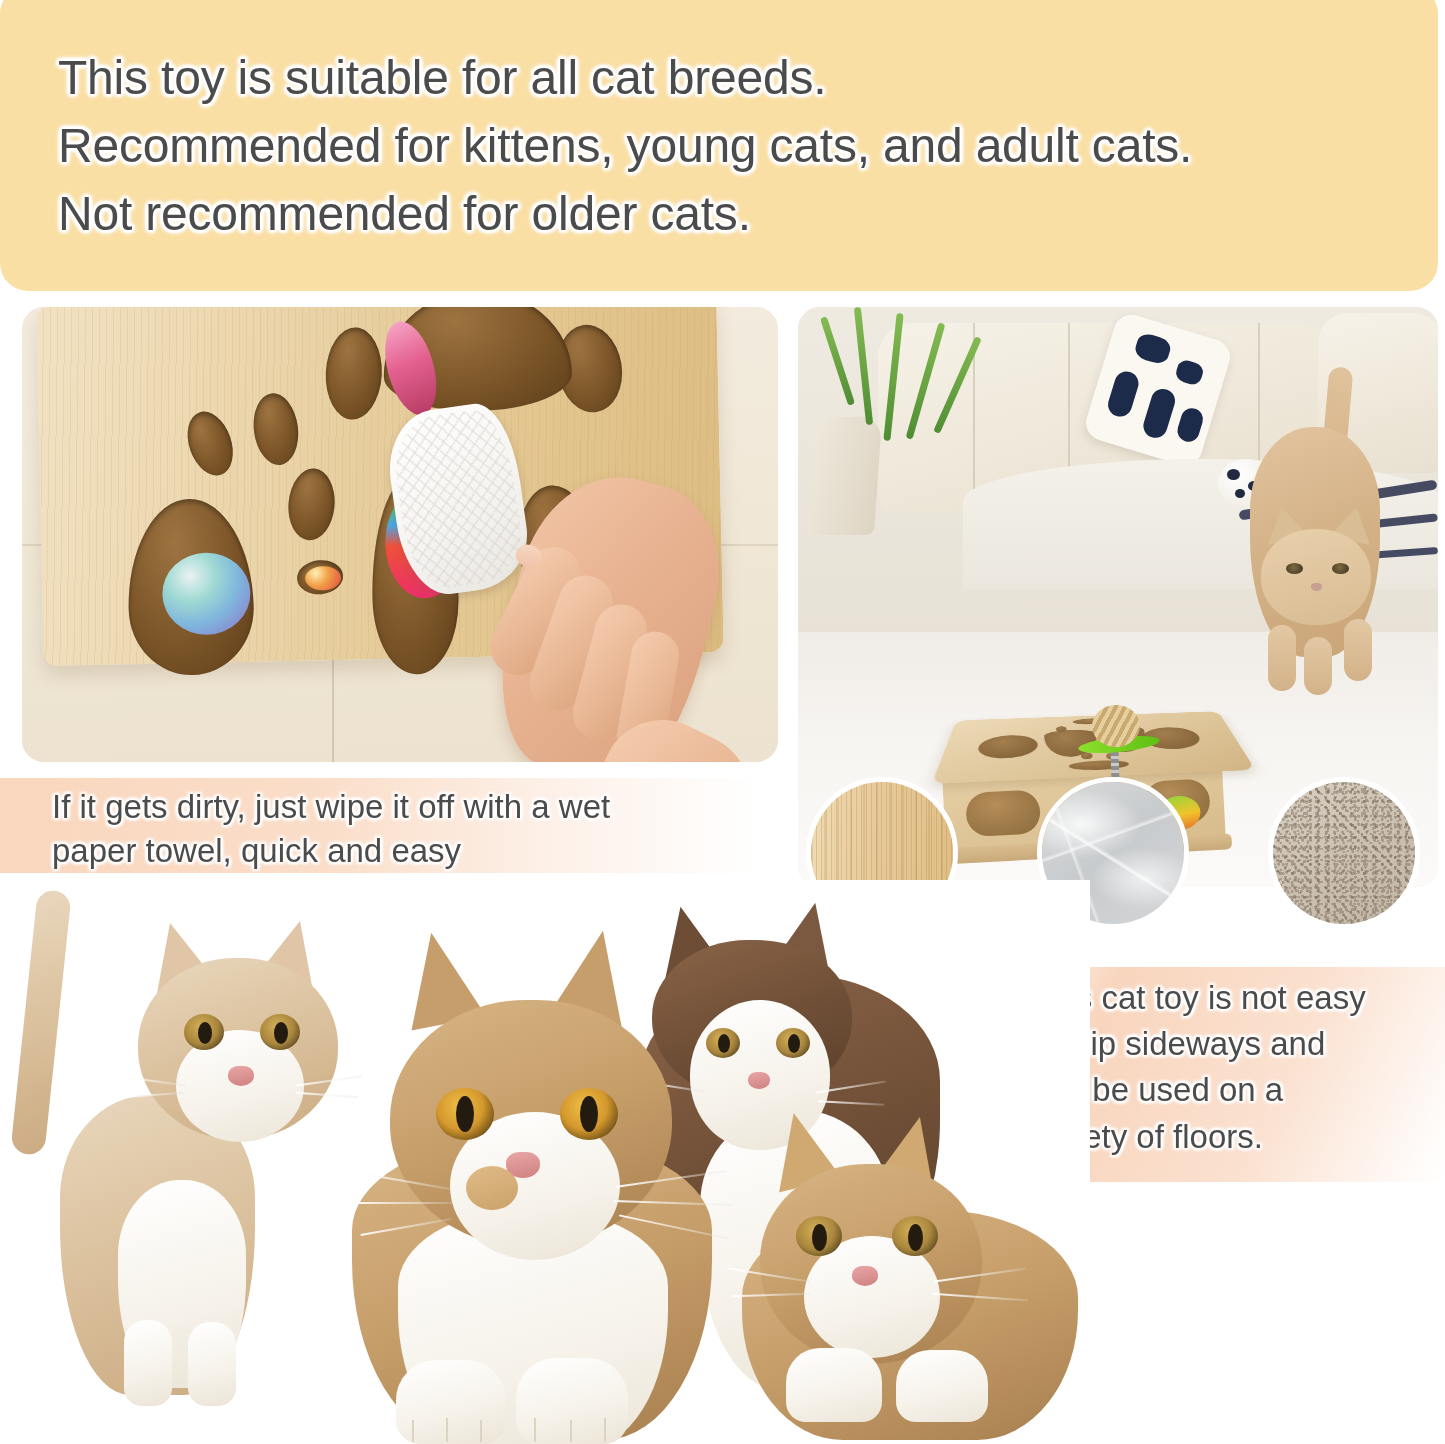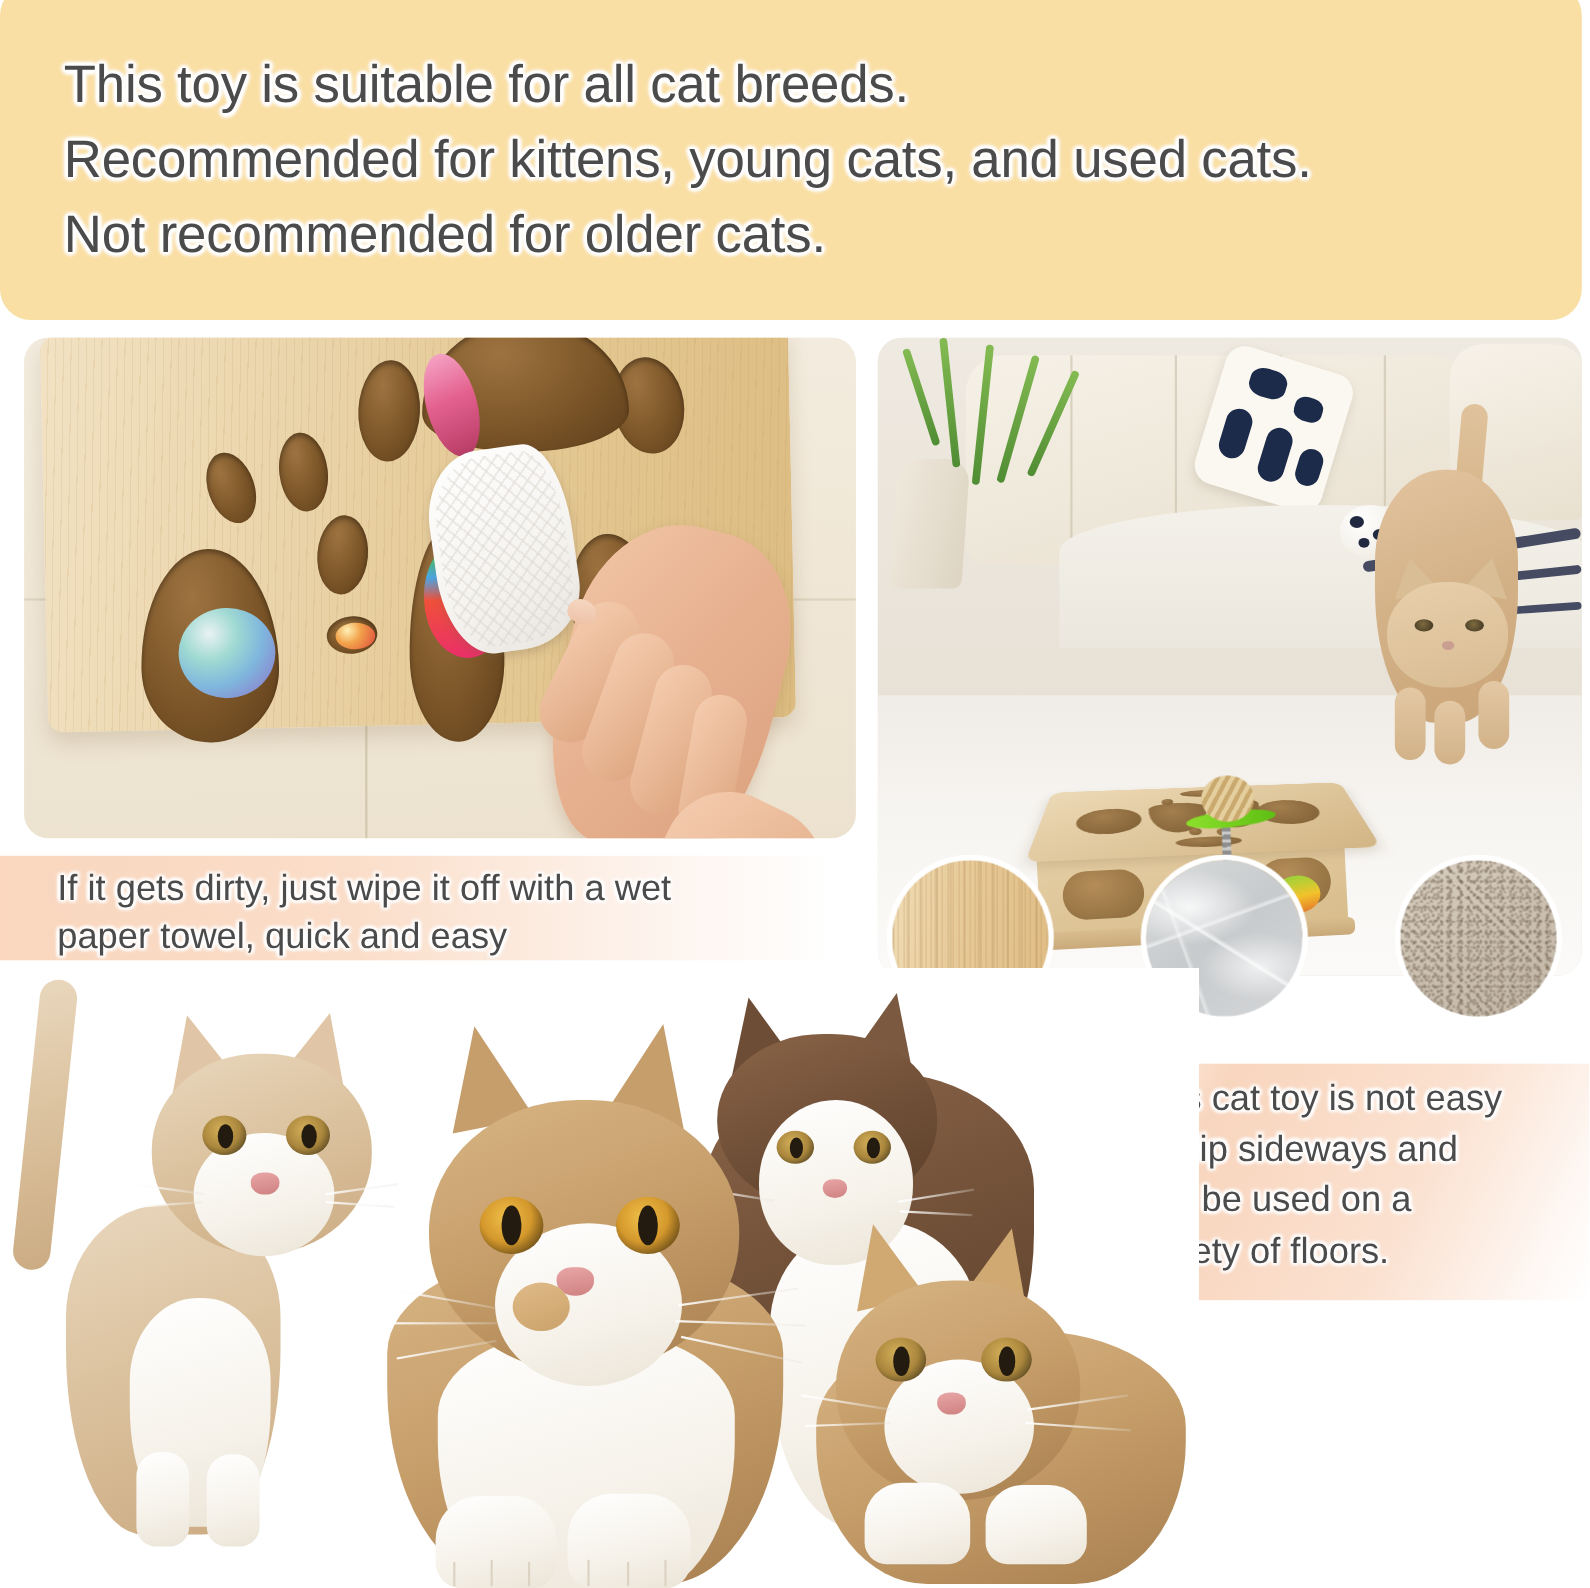--- a/index.html
+++ b/index.html
@@ -363,21 +363,21 @@
   .whisk  { position:absolute; height:2px;
             background: linear-gradient(90deg, rgba(255,255,255,.95), rgba(220,215,205,.25)); }
 
   
 </style>
 </head>
 <body>
 
 <div id="header-banner">
   <div id="header-text">This toy is suitable for all cat breeds.
-Recommended for kittens, young cats, and used cats.
+Recommended for kittens, young cats, and adult cats.
 Not recommended for older cats.</div>
 </div>
 
 <div id="photo-wipe">
   <div class="wipe-floor"></div>
 
   <div class="board">
 
     <div class="hole" style="left:150px;  top:108px; width:42px; height:66px; transform:rotate(-18deg);"></div>
     <div class="hole" style="left:215px;  top:92px;  width:44px; height:72px; transform:rotate(-6deg);"></div>

